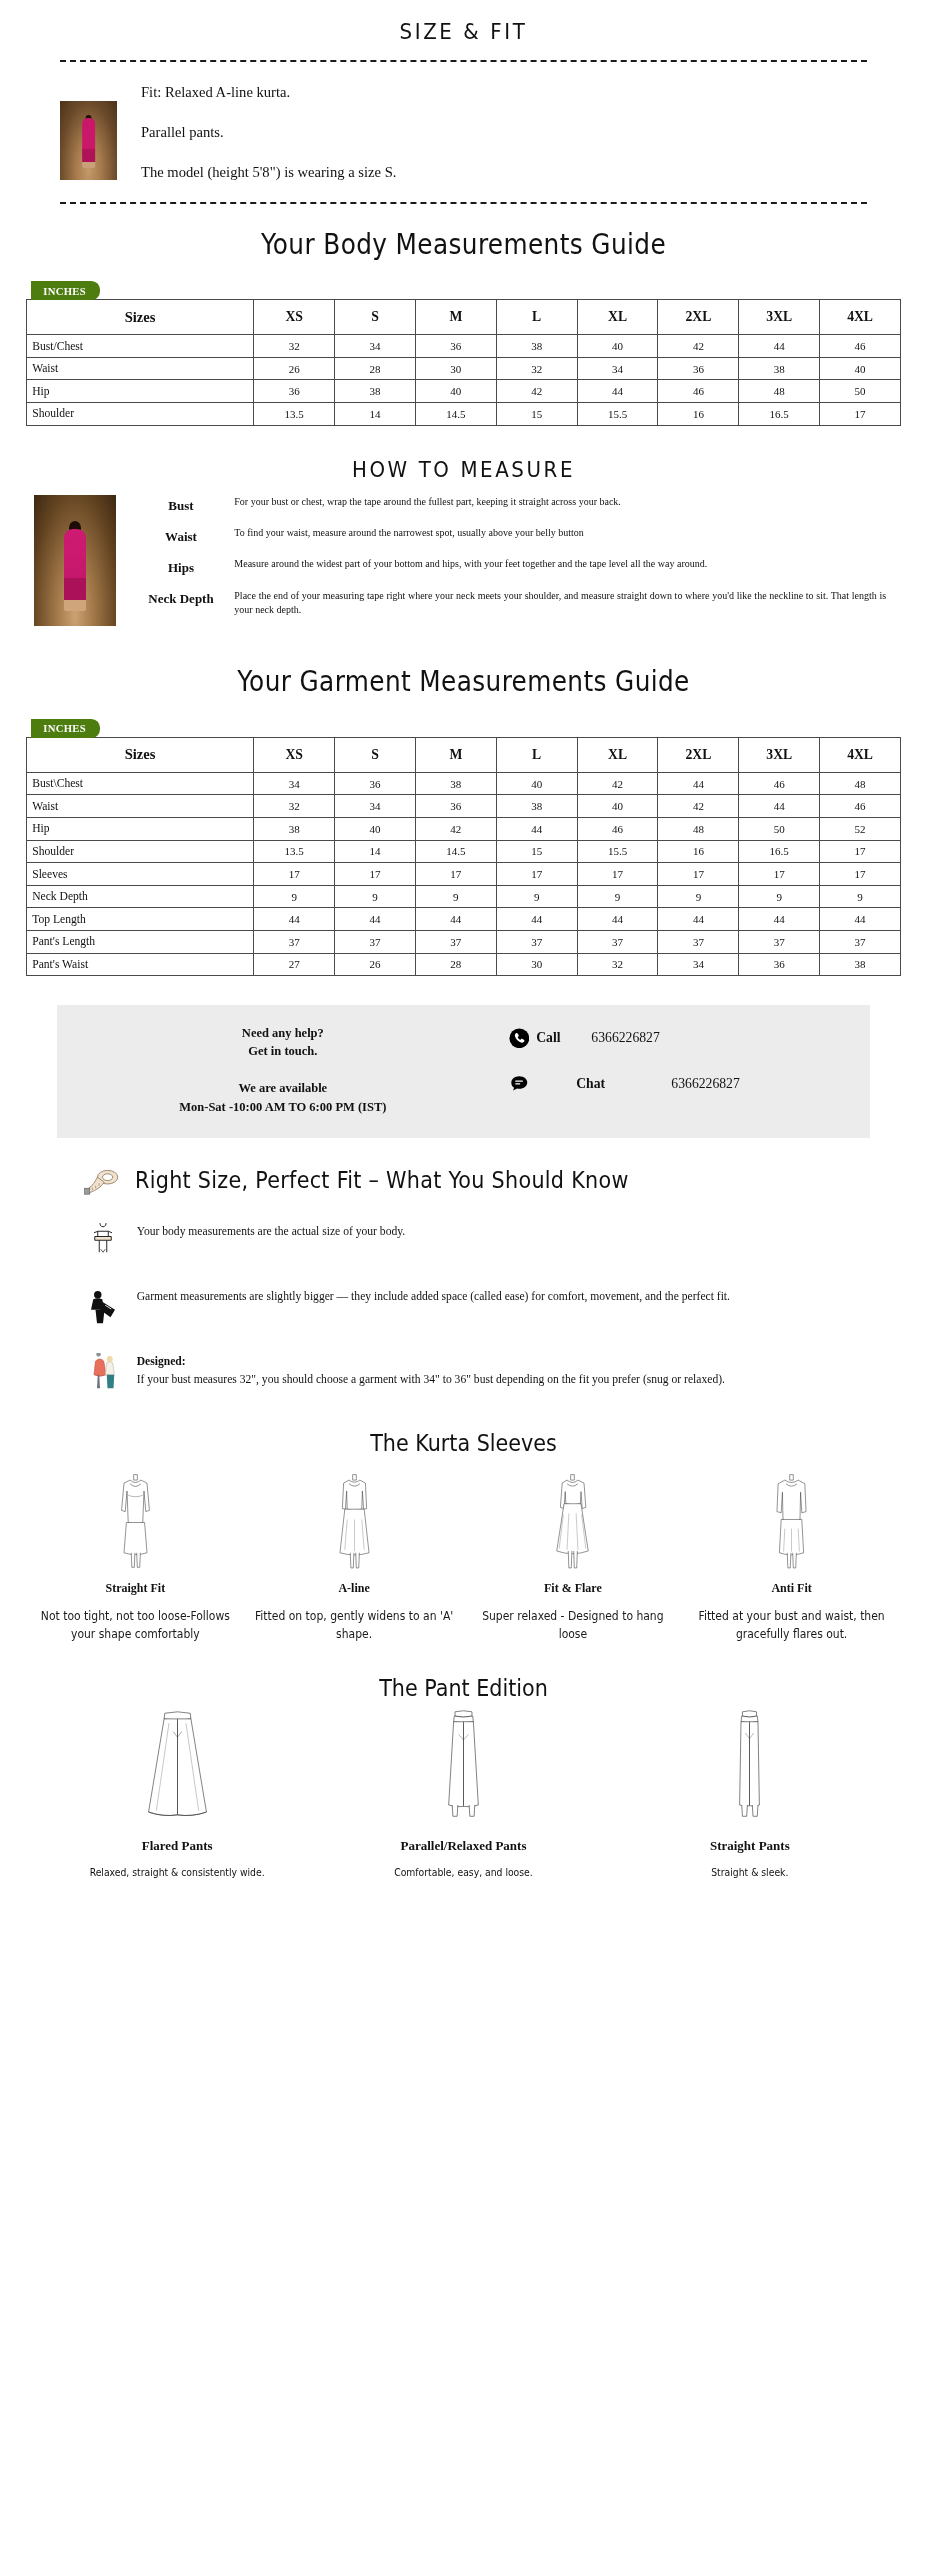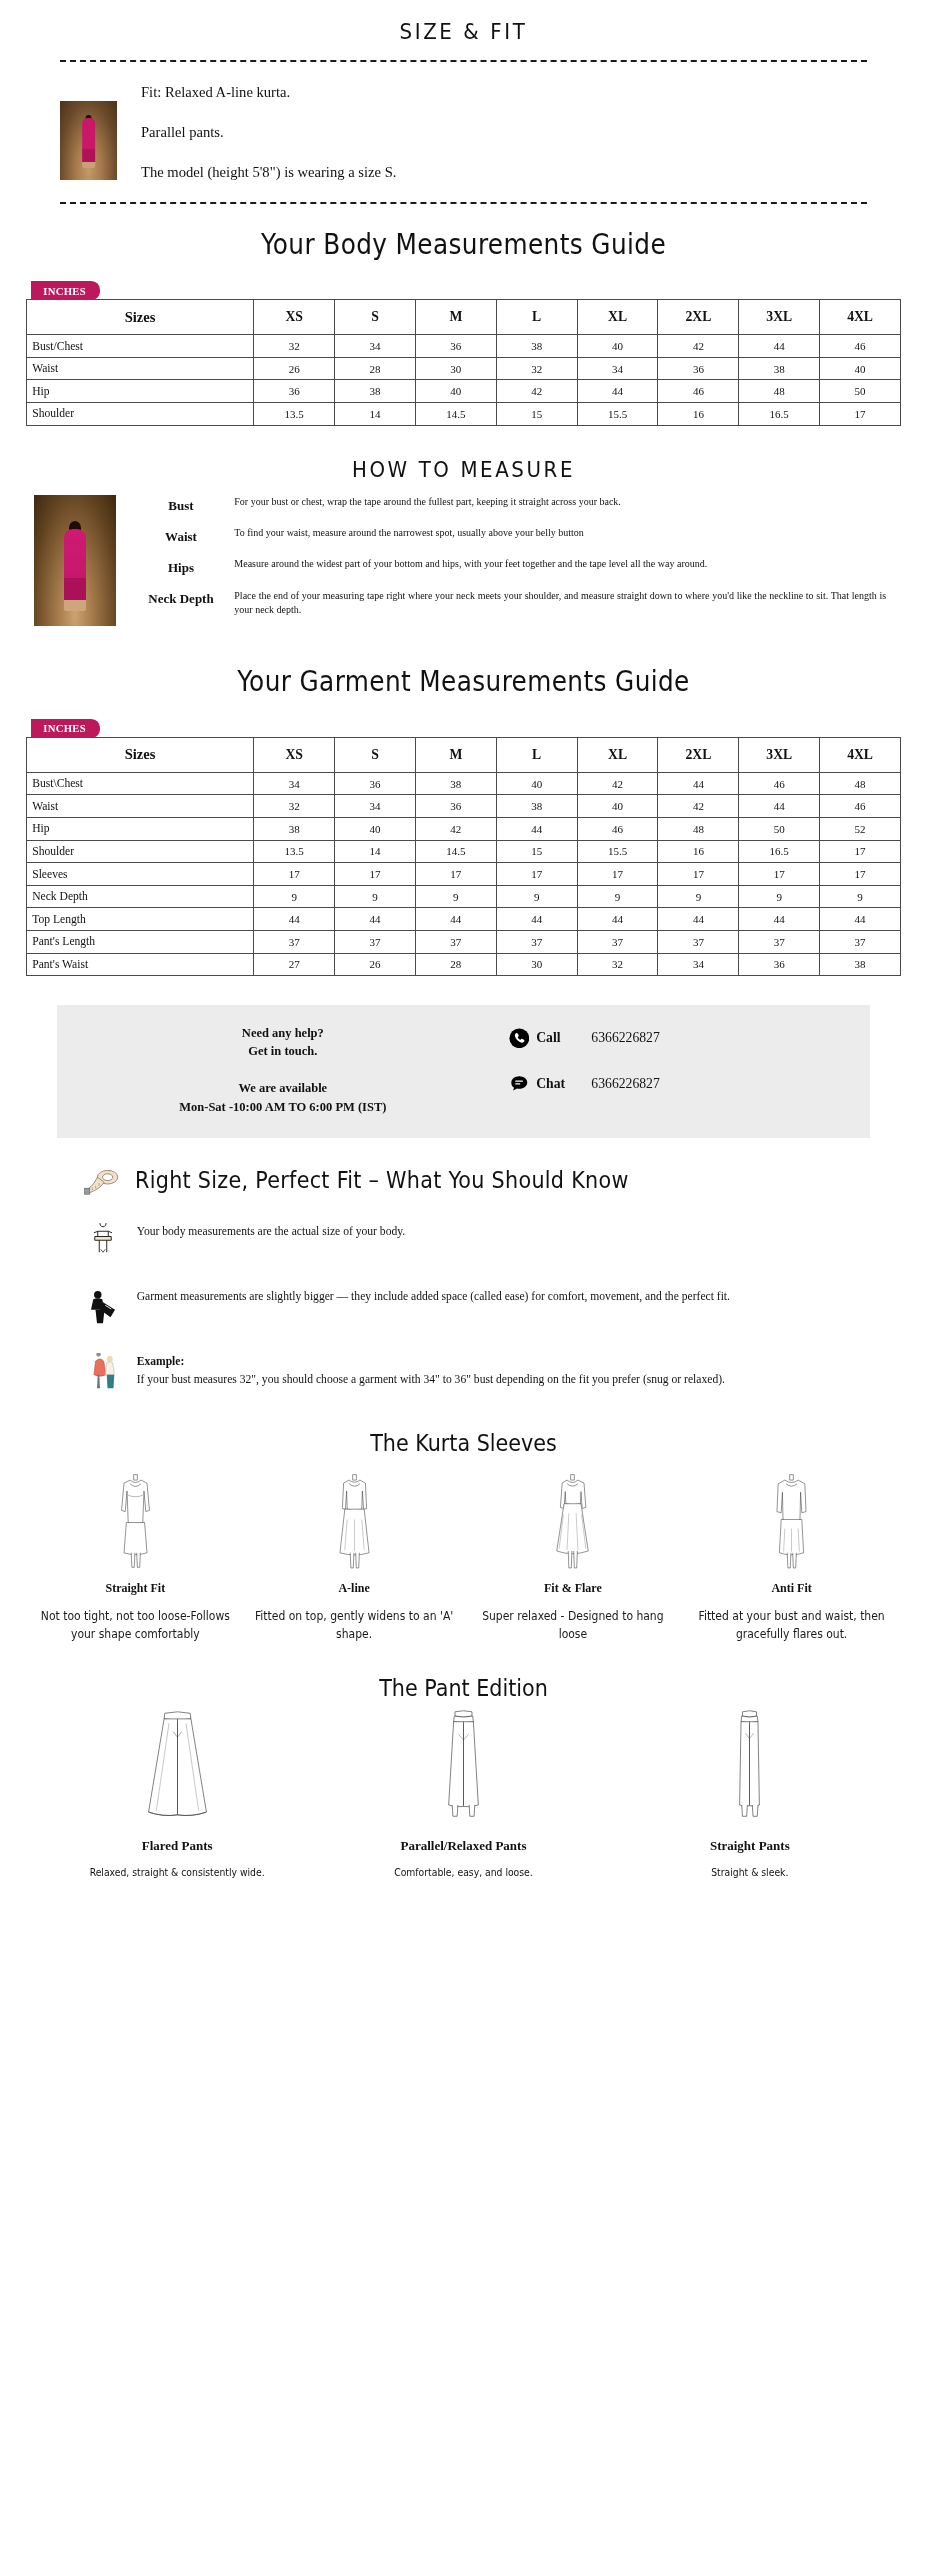--- a/index.html
+++ b/index.html
@@ -49,21 +49,21 @@
     transform: translateX(-50%); background: #221109; border-radius: 50% 50% 40% 40%;
   }
   .fit-lines { padding-left: 24px; font-size: 14.6px; line-height: 1.1; }
   .fit-lines p { margin-bottom: 24px; }
   .fit-lines p:last-child { margin-bottom: 0; }
 
   
   .table-wrap { padding: 0 26px; }
   .inches-badge {
     display: inline-block;
-    background: #be185d;
+    background: #4d7c0f;
     color: #ffffff;
     font-family: "Liberation Serif", serif;
     font-weight: bold;
     font-size: 10.7px;
     letter-spacing: 0.3px;
     padding: 3.4px 13.7px 3.4px 12px;
     border-radius: 0 8.6px 8.6px 0;
     margin-left: 5.2px;
     position: relative;
     top: 0.9px;
@@ -132,21 +132,21 @@
     margin: 0 57px;
     padding: 19px 0 22px 0;
     display: flex;
   }
   .contact-left { flex: 1.25; text-align: center; }
   .contact-left .grp { margin-bottom: 19px; }
   .contact-left .grp:last-child { margin-bottom: 0; }
   .contact-left .l { font-weight: bold; font-size: 12.5px; line-height: 1.45; }
   .contact-right { flex: 1; padding-top: 3.4px; }
   .contact-item { display: flex; align-items: center; margin-bottom: 26px; }
-  .contact-item:last-child { margin-bottom: 16px; }
+  .contact-item:last-child { margin-bottom: 16px; gap: 40px; }
   .c-icon { width: 20.6px; height: 20.6px; flex: none; }
   .c-word { font-weight: bold; font-size: 13.7px; margin-left: 6.9px; width: 50px; }
   .c-num { font-size: 13.7px; margin-left: 5.2px; }
 
   
   .know-head { display: flex; align-items: flex-start; padding: 29px 0 0 82px; }
   .know-head .ico { width: 41px; height: 34px; flex: none; }
   .know-head h2 {
     font-family: "DejaVu Sans Condensed", "Liberation Sans Narrow", "Liberation Sans", sans-serif;
     font-weight: 400; font-size: 23px; margin-left: 12px; letter-spacing: 0.3px;
@@ -528,21 +528,21 @@
       <svg viewBox="0 0 48 50" width="36" height="39">
         <path d="M14 10 q6 -6 11 0 l3 18 q-8 4 -16 0 z" fill="#e8705c" stroke="#b9503c" stroke-width="0.8"></path>
         <path d="M18 4 a3 3 0 1 1 0.01 0" fill="#8a8f98"></path>
         <path d="M19 28 l1 18 h-4 l1 -18 z" fill="#6f757e"></path>
         <circle cx="33" cy="7" r="4" fill="#f2d9a8"></circle>
         <path d="M29 12 q4 -3 8 0 l2 16 h-12 z" fill="#f6f1e8" stroke="#b9b3a6" stroke-width="0.8"></path>
         <path d="M29 28 h10 l-1 18 h-8 z" fill="#2f7f85"></path>
       </svg>
     </span>
     <span class="txt">
-      <b>Example:</b>
+      <b>Designed:</b>
       <span>If your bust measures 32", you should choose a garment with 34" to 36" bust depending on the fit you prefer (snug or relaxed).</span>
     </span>
   </div>
 
   <div style="height:34px"></div>
   <div class="edition-title">The Kurta Sleeves</div>
 
   <div class="kurta-grid">
 
     <div class="kurta-cell">

